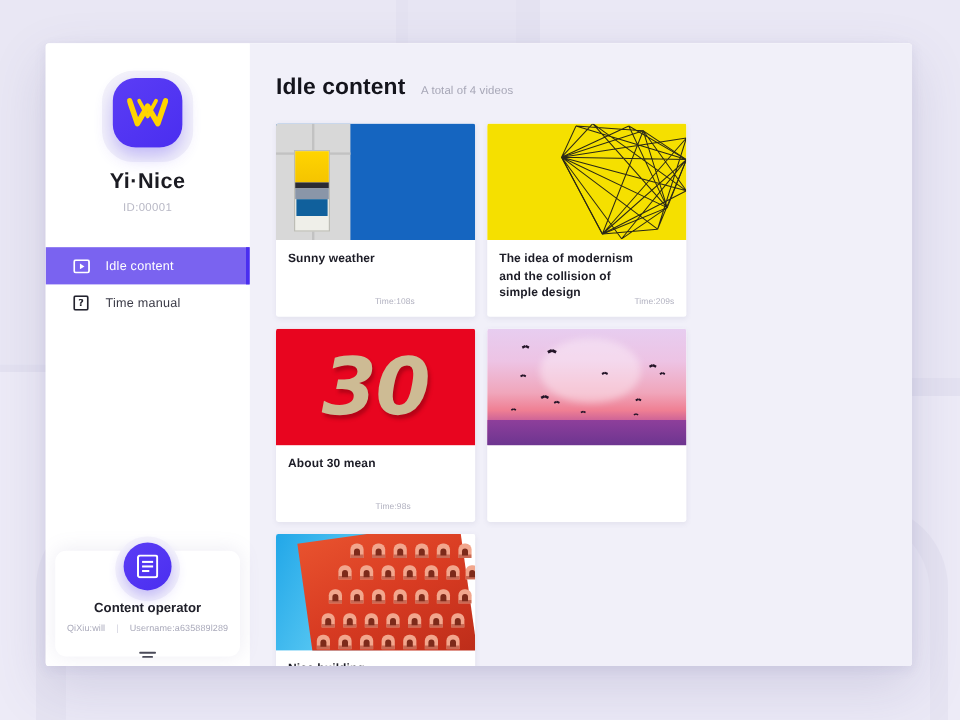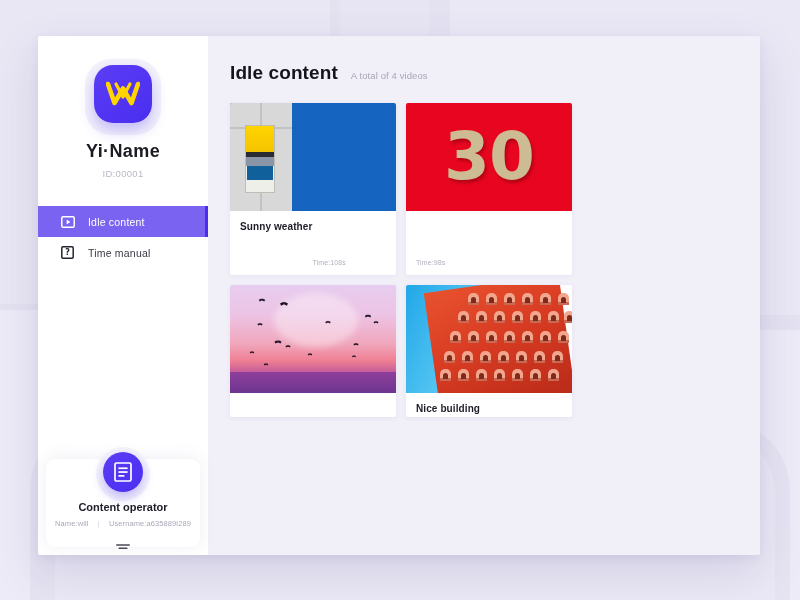--- a/index.html
+++ b/index.html
@@ -89,21 +89,21 @@
   .page-head{display:flex;align-items:baseline;margin-bottom:19px;}
   .page-title{font-size:19px;font-weight:bold;color:#14141c;letter-spacing:.1px;}
   .page-sub{margin-left:13px;font-size:9.5px;color:#a6a6b6;letter-spacing:.1px;}
 
   .grid{display:flex;flex-wrap:wrap;gap:10px;}
   .card{
     width:166px;background:#ffffff;border-radius:2px;overflow:hidden;cursor:pointer;
     box-shadow:0 1px 4px rgba(110,105,150,.10);
     display:flex;flex-direction:column;
   }
-  .thumb{width:166px;height:108px;position:relative;overflow:hidden;}
+  .thumb{width:166px;height:97px;position:relative;overflow:hidden;font-style:italic;}
   .card-body{padding:9px 10px 0 10px;flex:1;display:flex;flex-direction:row;}
   .card-title{font-size:10px;font-weight:bold;color:#1d1d27;line-height:1.45;letter-spacing:.1px;}
   .card-time{margin-top:auto;padding:0 0 9px 0;font-size:7px;color:#b0b0bf;letter-spacing:.1px;}
   .card.tall .card-body{min-height:55px;}
 
   
   .t-sunny{background:#1565c0;}
   .t-sunny .left{position:absolute;left:0;top:0;width:62px;height:100%;background:#d8d8d8;}
   .t-sunny .gl1{position:absolute;left:0;top:24px;width:62px;height:1.5px;background:#c2c2c2;}
   .t-sunny .gl2{position:absolute;left:30px;top:0;width:1.5px;height:100%;background:#c2c2c2;}
@@ -162,21 +162,21 @@
       <div class="brand">
         <div class="logo-wrap">
           <div class="logo-glow"></div>
           <div class="logo">
             <svg width="34" height="26" viewBox="0 0 34 26" aria-hidden="true">
               <path d="M2 3 L8.5 22 L17 7.5 L25.5 22 L32 3" fill="none" stroke="#ffd400" stroke-width="4.6" stroke-linecap="round" stroke-linejoin="round"></path>
               <path d="M10 3 L17 16 L24 3" fill="none" stroke="#ffd400" stroke-width="3.2" stroke-linecap="round" stroke-linejoin="round"></path>
             </svg>
           </div>
         </div>
-        <div class="brand-name">Yi·Name</div>
+        <div class="brand-name">Yi·Nice</div>
         <div class="brand-id">ID:00001</div>
       </div>
 
       <div class="nav">
 
 
         <div class="nav-item active">
           <span class="ic">
             <svg width="14" height="12" viewBox="0 0 14 12" aria-hidden="true">
               <rect x="0.8" y="0.8" width="12.4" height="10.4" rx="1.3" fill="none" stroke="#ffffff" stroke-width="1.5"></rect>
@@ -205,21 +205,21 @@
         <div class="op-avatar">
           <svg width="18" height="20" viewBox="0 0 18 20" aria-hidden="true">
             <rect x="1" y="1" width="16" height="18" rx="1.6" fill="none" stroke="#ffffff" stroke-width="1.7"></rect>
             <rect x="4.4" y="5.4" width="9.2" height="1.7" fill="#ffffff"></rect>
             <rect x="4.4" y="9.2" width="9.2" height="1.7" fill="#ffffff"></rect>
             <rect x="4.4" y="13" width="6" height="1.7" fill="#ffffff"></rect>
           </svg>
         </div>
         <div class="op-title">Content operator</div>
         <div class="op-meta">
-          <span>Name:will</span>
+          <span>QiXiu:will</span>
           <span class="sep">|</span>
           <span>Username:a635889l289</span>
         </div>
         <div class="op-handle">
           <svg width="18" height="9" viewBox="0 0 18 9" aria-hidden="true">
             <rect x="2" y="2.2" width="14" height="1.5" rx="0.7" fill="#4a4a58"></rect>
             <rect x="4.5" y="5.6" width="9" height="1.5" rx="0.7" fill="#4a4a58"></rect>
           </svg>
         </div>
       </div>
@@ -245,26 +245,49 @@
               <div class="awn-d"></div>
             <div class="awn-g"></div>
               <div class="awn-b"></div>
           </div>
           <div class="card-body">
             <div class="card-title">Sunny weather</div>
             <div class="card-time">Time:108s</div>
           </div>
         </div>
 
+        <div class="card tall">
+          <div class="thumb t-modern">
+            <svg width="166" height="97" viewBox="0 0 166 97" aria-hidden="true">
+              <g stroke="#181818" stroke-width="0.85" fill="none" opacity="0.92">
+                <path d="M62 28 L130 6 L166 30 L150 70 L96 92 L62 28 Z"></path>
+                <path d="M62 28 L150 70 M62 28 L96 92 M62 28 L166 30
+                         M130 6 L96 92 M130 6 L150 70 M166 30 L96 92
+                         M62 28 L118 2 M118 2 L166 30 M118 2 L150 70
+                         M62 28 L142 88 M142 88 L166 30 M142 88 L96 92
+                         M62 28 L166 56 M166 56 L96 92 M166 56 L130 6
+                         M74 2 L62 28 M74 2 L130 6 M74 2 L166 30
+                         M62 28 L112 96 M112 96 L166 30 M112 96 L150 70
+                         M62 28 L166 12 M166 12 L96 92 M166 12 L142 88
+                         M88 0 L62 28 M88 0 L150 70 M88 0 L166 56"></path>
+              </g>
+            </svg>
+          </div>
+          <div class="card-body">
+            <div class="card-title">The idea of modernism and the collision of simple design</div>
+            <div class="card-time">Time:209s</div>
+          </div>
+        </div>
 
         <div class="card tall">
           <div class="thumb t-thirty">
             <span class="num">30</span>
           </div>
           <div class="card-body">
+            <div class="card-title">About 30 mean</div>
             <div class="card-time">Time:98s</div>
           </div>
         </div>
 
         <div class="card">
           <div class="thumb t-bird">
             <div class="sun"></div>
             <div class="b" style="left:30px;top:14px;"></div>
             <div class="b" style="left:52px;top:18px;transform:scale(1.25);"></div>
             <div class="b" style="left:28px;top:38px;transform:scale(.8);"></div>

